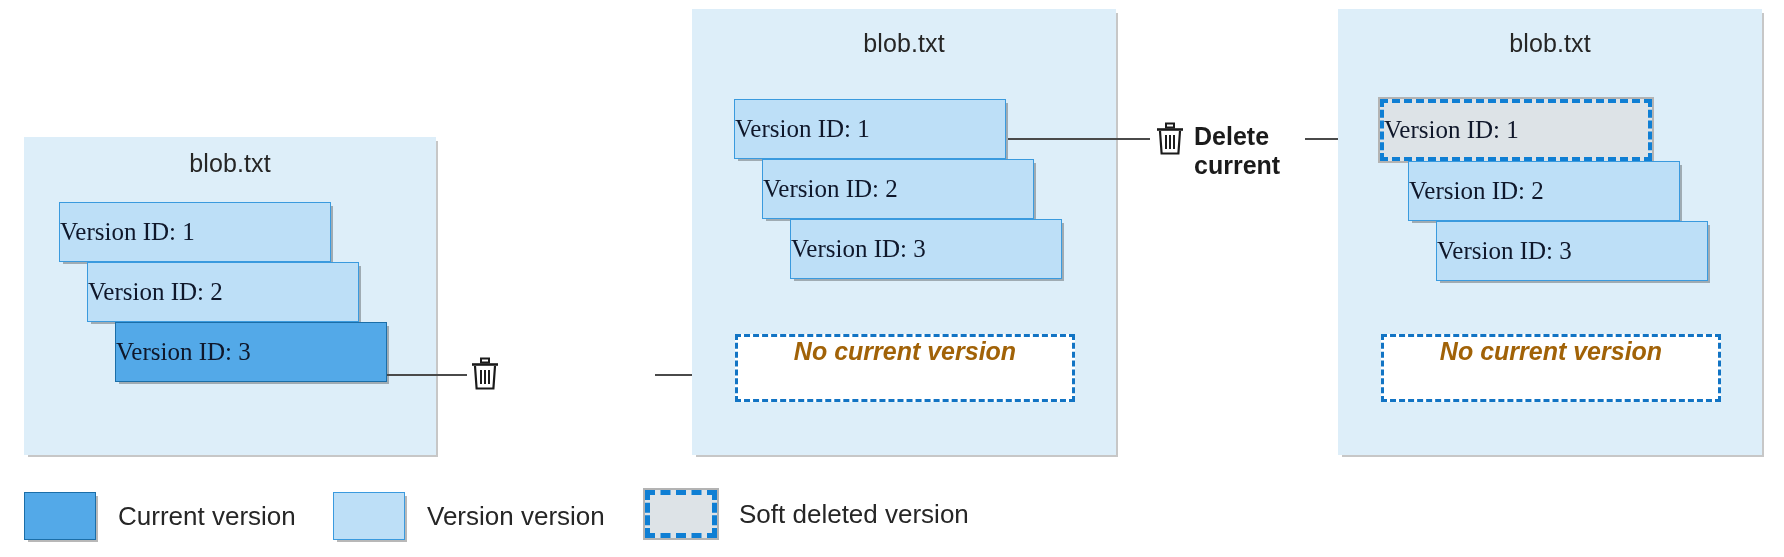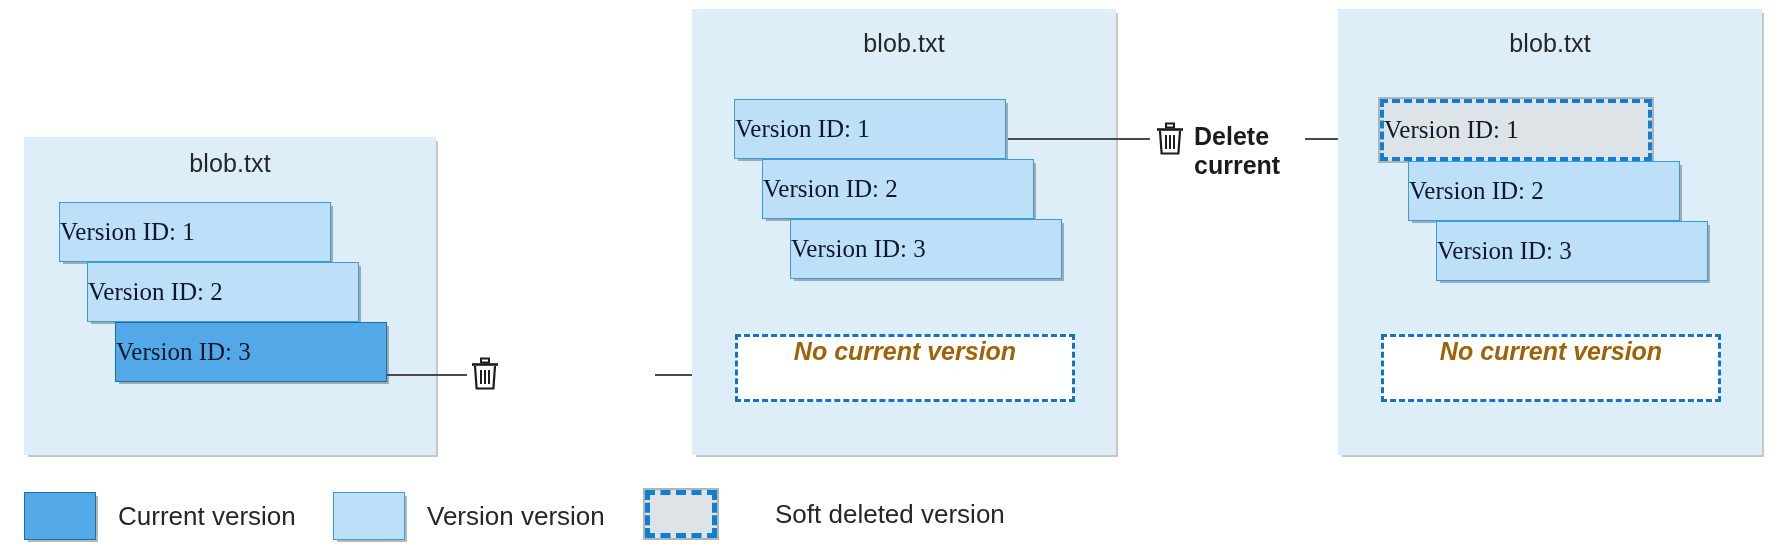--- a/index.html
+++ b/index.html
@@ -241,20 +241,20 @@
     <div class="legend-item" style="left:24px; top:8px;">
       <div class="swatch current"></div>
       <div class="legend-text">Current version</div>
     </div>
 
     <div class="legend-item" style="left:333px; top:8px;">
       <div class="swatch previous"></div>
       <div class="legend-text">Version version</div>
     </div>
 
-    <div class="legend-item" style="left:645px; top:6px;gap:36px;">
+    <div class="legend-item" style="left:645px; top:6px;">
       <div class="swatch soft"></div>
       <div class="legend-text">Soft deleted version</div>
     </div>
 
   </div>
 
 </div>
 
 </body></html>

